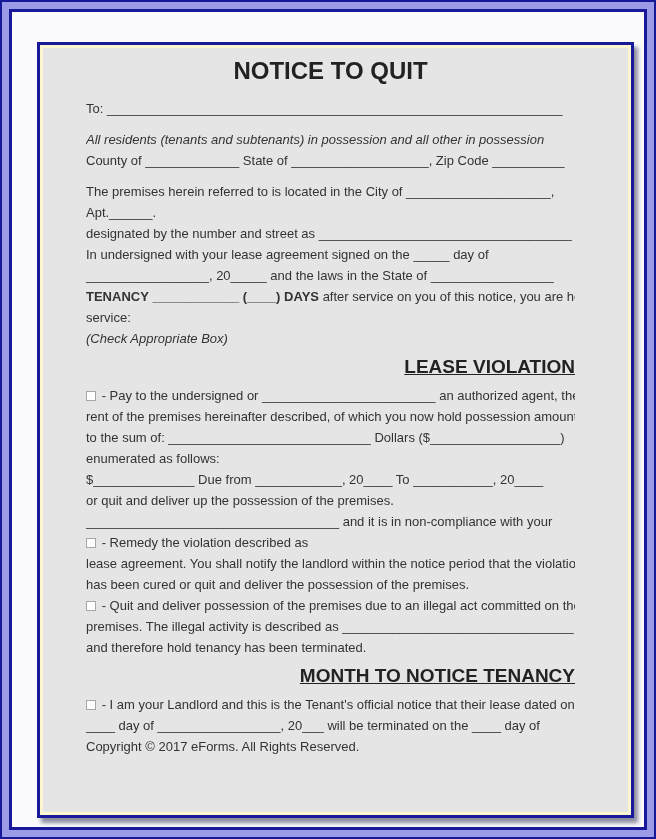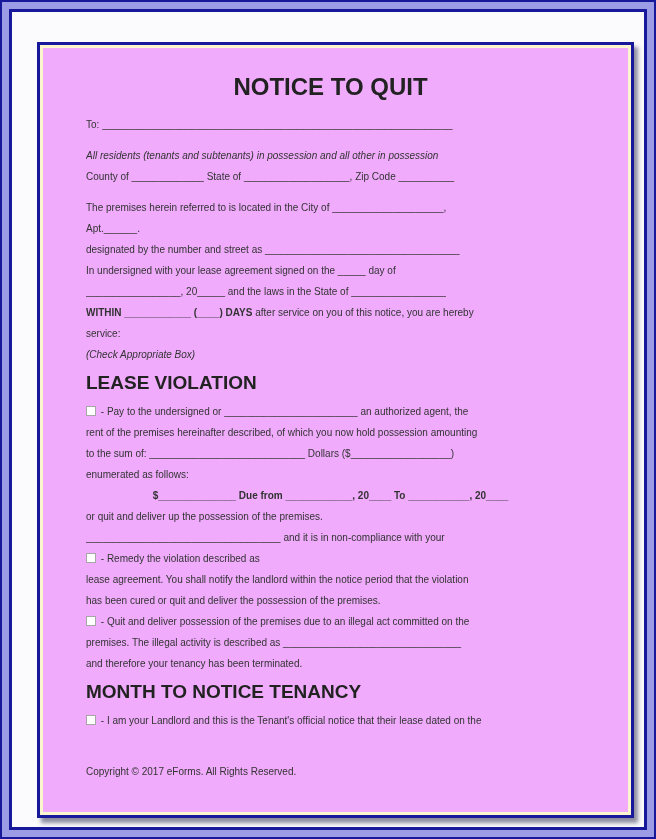--- a/index.html
+++ b/index.html
@@ -13,49 +13,49 @@
     padding:7px;
   }
   .frame {
     width:100%; height:100%;
     border:3px solid #18189a;
     background:#fbfbfd;
     padding:30px 0 0 25px;
   }
   .doc {
     width:597px; height:776px;
-    background:#f0abfc;
+    background:#e5e5e5;
     border:3px solid #18189a;
     box-shadow:4px 5px 4px #8d8da0, inset 0 0 0 3px #fbf5d0;
-    padding:28px 56px 0 46px;
+    padding:12px 56px 0 46px;
     overflow:hidden;
     color:#333333;
   }
   h1.doc-title {
     font-size:24px; font-weight:bold; text-align:center;
     color:#222; line-height:28px; margin-bottom:13px;
   }
   h2.section-heading {
-    font-size:19px; font-weight:bold; text-align:left;
-    color:#222; line-height:26px; margin:5px 0 5px 0;
+    font-size:19px; font-weight:bold; text-align:right;
+    color:#222; line-height:26px; margin:5px 0 5px 0;text-decoration:underline;
   }
   .line {
-    font-size:10px; line-height:21px;
+    font-size:13px; line-height:21px;
     white-space:nowrap; overflow:hidden;
   }
   .gap { margin-top:10px; }
   .gap-xs { margin-top:3px; }
   .italic { font-style:italic; }
-  .bold { font-weight:bold;text-align:center; }
+  .bold { font-weight:normal; }
   .cb {
     display:inline-block; width:10px; height:10px;
     border:1px solid #a6a6a6; background:#fff;
     vertical-align:-1px; margin-right:2px;
   }
-  .copyright { margin-top:30px; }
+  .copyright { }
 </style>
 </head>
 <body>
 
 <div class="viewport">
   <div class="frame">
     <div class="doc">
 
       <h1 class="doc-title">NOTICE TO QUIT</h1>
 
@@ -68,21 +68,21 @@
 
       <div class="line">County of _____________ State of ___________________, Zip Code __________</div>
       <div class="line gap">The premises herein referred to is located in the City of ____________________,</div>
       <div class="line">Apt.______.</div>
       <div class="line">designated by the number and street as ___________________________________</div>
 
       <div class="line">In undersigned with your lease agreement signed on the _____ day of</div>
       <div class="line">_________________, 20_____ and the laws in the State of _________________</div>
 
       <div class="line">
-        <b>WITHIN</b>
+        <b>TENANCY</b>
         <b>____________</b>
         <b>(____)</b>
         <b>DAYS</b>
         <span>after service on you of this notice, you are hereby</span>
       </div>
       <div class="line">service:</div>
 
       <div class="line italic">(Check Appropriate Box)</div>
 
       <h2 class="section-heading">LEASE VIOLATION</h2>
@@ -103,26 +103,27 @@
         <span>- Remedy the violation described as</span>
       </div>
       <div class="line">lease agreement. You shall notify the landlord within the notice period that the violation</div>
       <div class="line">has been cured or quit and deliver the possession of the premises.</div>
 
       <div class="line">
         <span class="cb"></span>
         <span>- Quit and deliver possession of the premises due to an illegal act committed on the</span>
       </div>
       <div class="line">premises. The illegal activity is described as ________________________________</div>
-      <div class="line">and therefore your tenancy has been terminated.</div>
+      <div class="line">and therefore hold tenancy has been terminated.</div>
 
       <h2 class="section-heading">MONTH TO NOTICE TENANCY</h2>
 
       <div class="line gap-xs">
         <span class="cb"></span>
         <span>- I am your Landlord and this is the Tenant's official notice that their lease dated on the</span>
       </div>
+      <div class="line">____ day of _________________, 20___ will be terminated on the ____ day of</div>
 
       <div class="line copyright">Copyright © 2017 eForms. All Rights Reserved.</div>
 
     </div>
   </div>
 </div>
 
 </body></html>

